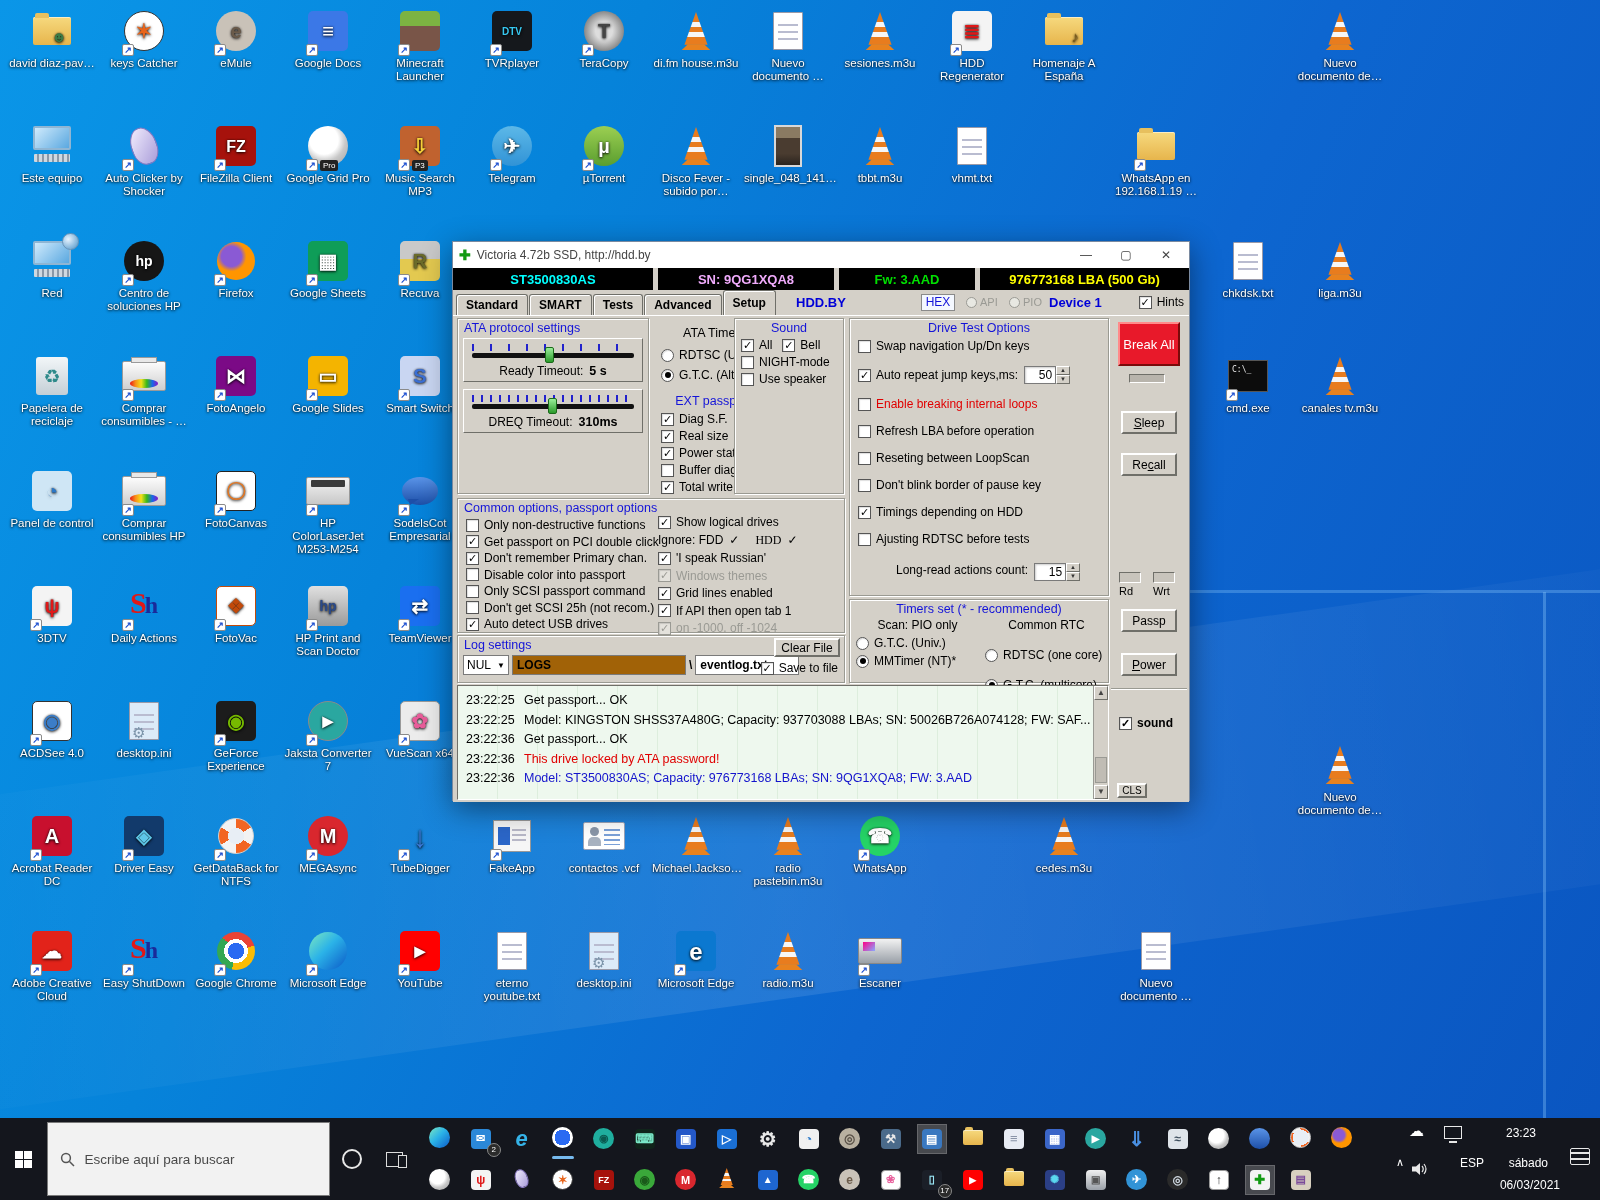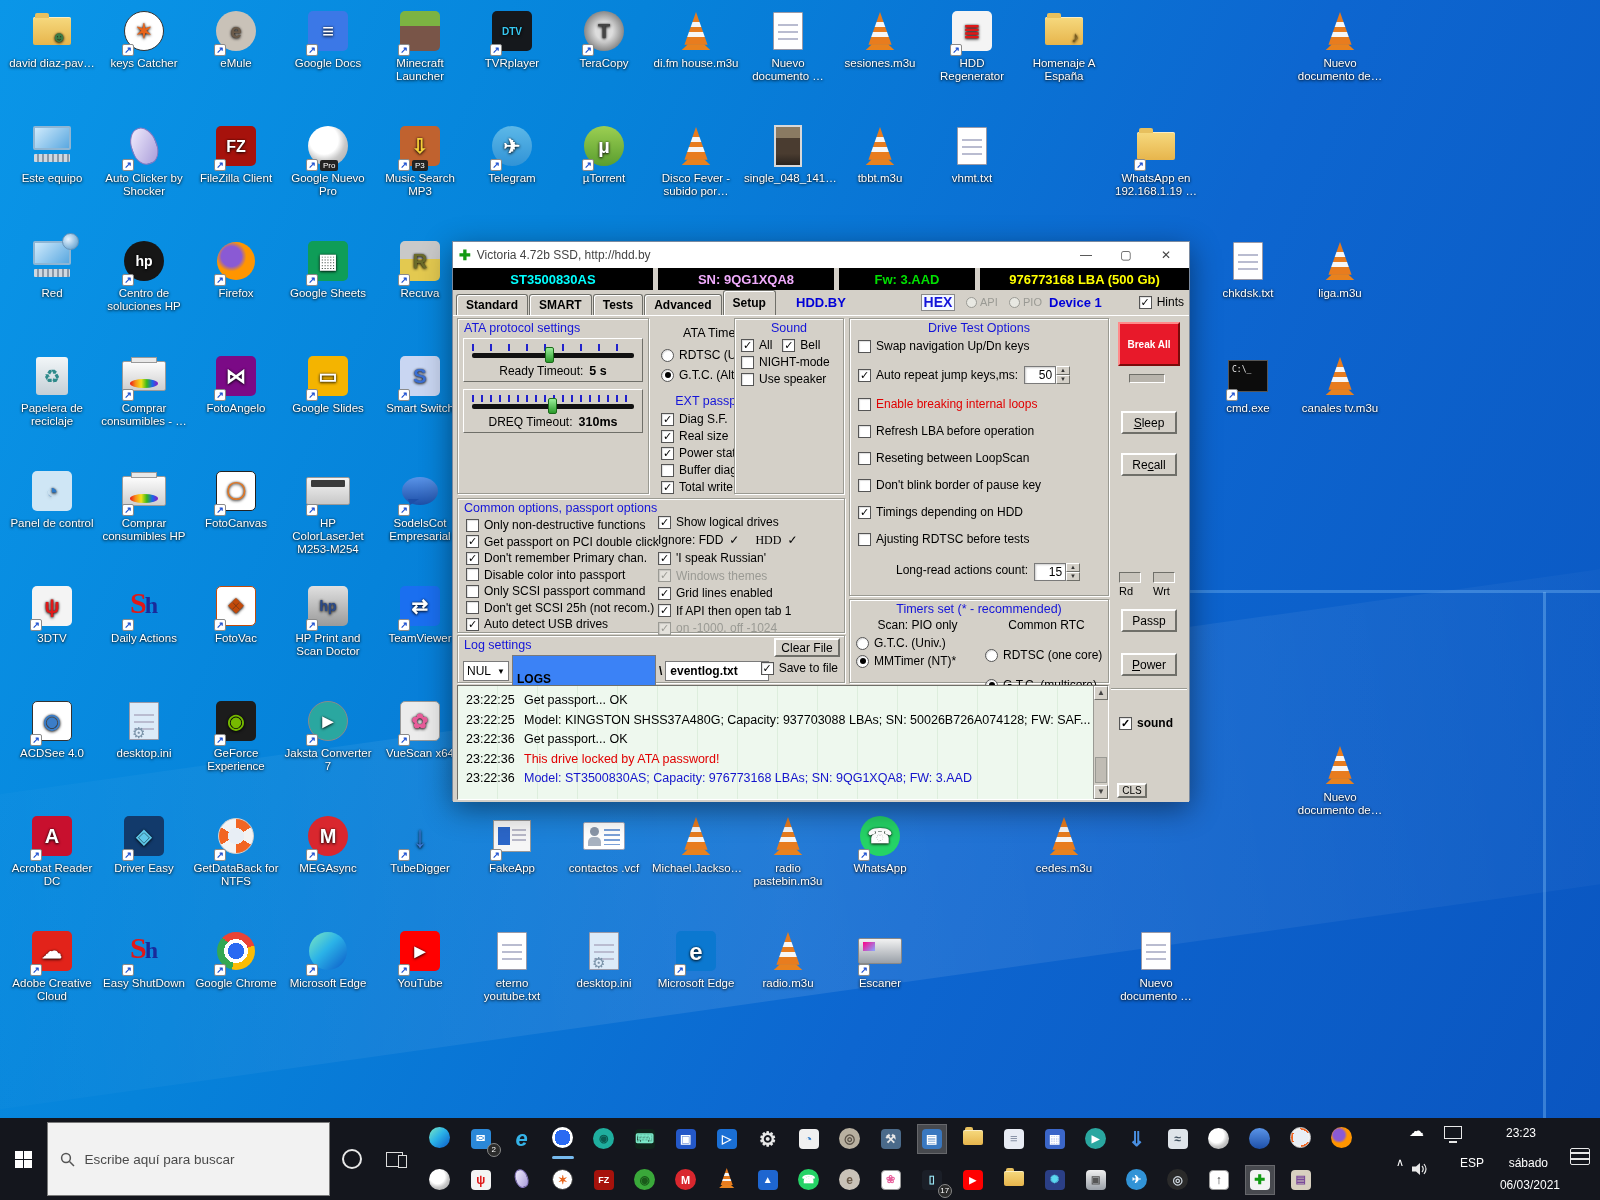--- a/index.html
+++ b/index.html
@@ -88,21 +88,21 @@
   .seg.m{flex:0 0 200px;color:#00ffff}
   .seg.s{flex:0 0 176px;color:#f0abfc}
   .seg.f{flex:0 0 136px;color:#00e000}
   .seg.l{flex:1;color:#ffff00}
   .tabs{height:26px;background:#d4d0c8;display:flex;align-items:flex-end;padding-left:3px;position:relative;border-bottom:1px solid #fff}
   .tab{height:21px;padding:0 9px;display:flex;align-items:center;font-weight:bold;background:#d4d0c8;
        border:1px solid #6f6f69;border-bottom:none;border-radius:3px 3px 0 0;box-shadow:inset 1px 1px 0 #fff;margin-right:1px}
   .tab.active{height:25px;z-index:2}
   .site{position:absolute;left:343px;top:5px;color:#0000d8;font-weight:bold;font-size:13px}
   .hexb{position:absolute;left:468px;top:4px;width:34px;height:17px;background:#f4f8ff;border:1px solid #8a8a8a;
-        color:#1414d8;font-weight:bold;font-size:14px;text-align:center;line-height:15px}
+        color:#1414d8;font-weight:normal;font-size:12px;text-align:center;line-height:15px}
   .grad{position:absolute;top:6px;display:flex;align-items:center;gap:3px;color:#9a9a94;font-size:11px}
   .grad .rb2{width:11px;height:11px;border-radius:50%;border:1px solid #9a9a94;background:#e8e8e2}
   .dev{position:absolute;left:596px;top:5px;color:#0000d8;font-weight:bold;font-size:13px}
   .hint{position:absolute;right:5px;top:5px;display:flex;align-items:center;gap:4px}
   .winbody{position:relative;height:486px;background:#d4d0c8}
   .panel{position:absolute;background:#d4d0c8;border:1px solid #9a9a92;box-shadow:1px 1px 0 #fff,inset 1px 1px 0 #fff}
   .ptitle{color:#1414d8;font-size:12.5px;margin:2px 6px 1px}
   .ptitle.ctr{text-align:center}
   .cb{display:flex;align-items:center;gap:5px;white-space:nowrap;font-size:12px;color:#000}
   .cb .bx{width:13px;height:13px;background:#fff;border:1px solid #555;box-shadow:inset 1px 1px 1px #0002;
@@ -131,22 +131,22 @@
            background-image:repeating-linear-gradient(90deg,transparent 0 39px,#ddeedd 39px 40px)}
   .loglines{flex:1;padding-top:5px}
   .logline{display:flex;font-size:12.5px;line-height:19.5px}
   .logline .t{flex:0 0 66px;padding-left:8px;color:#000}
   .scroll{width:15px;background:#d4d0c8;border-left:1px solid #9a9a94;display:flex;flex-direction:column}
   .scroll .ar{height:14px;background:#d4d0c8;border:1px solid;border-color:#fff #6f6f69 #6f6f69 #fff;font-size:8px;color:#444;text-align:center;line-height:12px}
   .scroll .sp{flex:1;position:relative}
   .scroll .th{position:absolute;left:1px;right:1px;bottom:2px;height:26px;background:#c0bcb4;border:1px solid #9a9a94}
   .sidecol{position:absolute;right:2px;top:0;width:76px;height:486px;background:#d4d0c8}
   .sidebreak{position:absolute;top:372px;left:0;right:0;height:2px;border-top:1px solid #9a9a92;border-bottom:1px solid #fff}
-  .btn-break{position:absolute;left:7px;top:6px;width:62px;height:44px;background:#e8192a;color:#fff;font-weight:bold;
-             border-color:#ff8a8a #7a0a0a #7a0a0a #ff8a8a;font-size:10px}
+  .btn-break{position:absolute;left:7px;top:6px;width:62px;height:44px;background:#e8192a;color:#fff;font-weight:normal;
+             border-color:#ff8a8a #7a0a0a #7a0a0a #ff8a8a;font-size:13px}
   .ind{position:absolute;left:18px;top:58px;width:36px;height:9px;background:#b8b4ac;border:1px solid;border-color:#6f6f69 #fff #fff #6f6f69}
   .sbtn{position:absolute;left:10px;width:56px;height:23px}
   .led{position:absolute;width:22px;height:11px;background:#c8c4bc;border:1px solid;border-color:#6f6f69 #fff #fff #6f6f69}
   .ledlab{position:absolute;font-size:11px}
   .sndcb{position:absolute;left:8px;top:400px;font-weight:bold}
   .clsbtn{position:absolute;left:6px;bottom:4px;width:30px;height:15px;font-size:10px}
 
   
   .taskbar{position:absolute;left:0;right:0;bottom:0;height:82px;background:#14161d;display:flex;color:#fff;z-index:5}
   .startb{width:48px;display:flex;align-items:center;justify-content:center}
@@ -310,21 +310,21 @@
         <span class="scarrow">↗</span>
       </div>
       <div class="dlab">FileZilla Client</div>
     </div>
     <div class="dicon" style="left: 284px; top: 123px;">
       <div class="art">
         <div class="shape circ" style="background: radial-gradient(circle at 40% 35%, rgb(255, 255, 255) 0px, rgb(255, 255, 255) 40%, rgb(201, 201, 201) 60%, rgb(158, 158, 158));"></div>
         <span class="scarrow">↗</span>
         <span class="bdg">Pro</span>
       </div>
-      <div class="dlab">Google Nuevo Pro</div>
+      <div class="dlab">Google Grid Pro</div>
     </div>
     <div class="dicon" style="left: 376px; top: 123px;">
       <div class="art">
         <div class="shape tile" style="background: rgb(192, 98, 47); color: rgb(247, 208, 56);">⇩</div>
         <span class="scarrow">↗</span>
         <span class="bdg">P3</span>
       </div>
       <div class="dlab">Music Search MP3</div>
     </div>
     <div class="dicon" style="left: 468px; top: 123px;">
@@ -1060,21 +1060,21 @@
         </div>
     </div>
 
     <div class="panel" style="left:4px;top:319px;width:388px;height:48px">
       <div class="ptitle">Log settings</div>
       <div style="position:absolute;left:5px;top:19px;display:flex;align-items:center;gap:3px">
         <span class="btn" style="width:46px;height:20px;background:#fff;border:1px solid #7a7a7a;justify-content:space-between;padding:0 3px">
             <span>NUL</span>
             <span style="font-size:8px">▼</span>
           </span>
-        <span style="width:144px;height:20px;background:#3b82f6;border:1px solid #7a7a7a;font-weight:bold;padding:15px 4px;line-height:17px">LOGS</span>
+        <span style="width:174px;height:20px;background:#a16207;border:1px solid #7a7a7a;font-weight:bold;padding:1px 4px;line-height:17px">LOGS</span>
         <span style="font-weight:bold">\</span>
         <span style="width:104px;height:20px;background:#fff;border:1px solid #7a7a7a;font-weight:bold;padding:1px 4px;line-height:17px">eventlog.txt</span>
       </div>
       <span class="btn" style="position:absolute;right:4px;top:2px;width:66px;height:19px">Clear File</span>
       <span class="cb" style="position:absolute;right:6px;top:25px">
           <span class="bx">✓</span>
           <span>Save to file</span>
         </span>
     </div>
 

